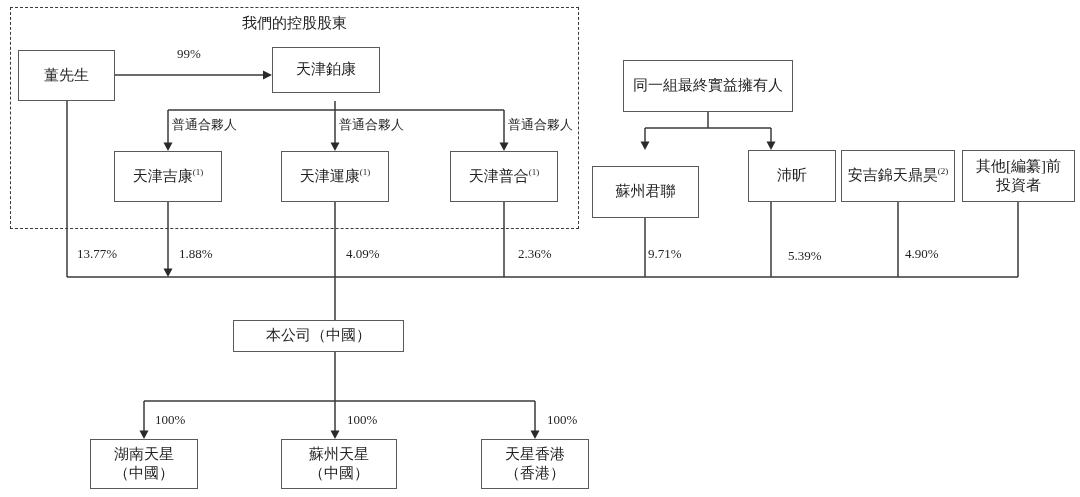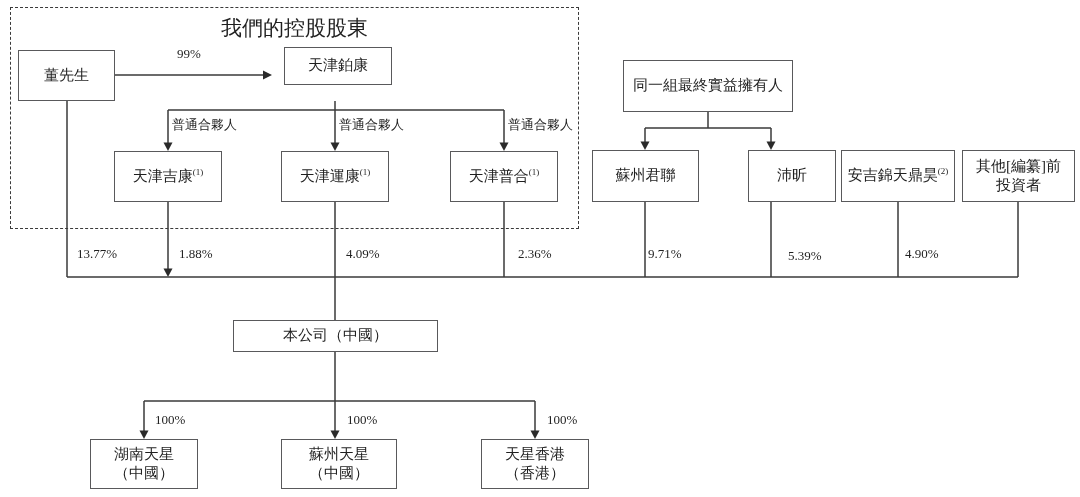--- a/index.html
+++ b/index.html
@@ -17,36 +17,36 @@
     text-align:center;font-size:15px;line-height:1.3;box-sizing:border-box;
     white-space:nowrap;
   }
   .node sup{font-size:9px;line-height:0;vertical-align:super;}
   .dashed-group{
     position:absolute;left:10px;top:7px;width:569px;height:222px;
     border:1.5px dashed #3a3a3a;box-sizing:border-box;background:transparent;
   }
   .group-title{
     position:absolute;left:10px;top:14px;width:569px;text-align:center;
-    font-size:21px;white-space:nowrap;
+    font-size:15px;white-space:nowrap;
   }
   .lbl{position:absolute;font-size:13px;white-space:nowrap;}
   .b{font-weight:normal;}
   
   .n-dong{left:18px;top:50px;width:97px;height:51px}
-  .n-bokang{left:284px;top:47px;width:108px;height:38px}
+  .n-bokang{left:272px;top:47px;width:108px;height:46px}
   .n-jikang{left:114px;top:151px;width:108px;height:51px}
   .n-yunkang{left:281px;top:151px;width:108px;height:51px}
   .n-puhe{left:450px;top:151px;width:108px;height:51px}
   .n-ubo{left:623px;top:60px;width:170px;height:52px}
-  .n-junlian{left:592px;top:150px;width:107px;height:52px}
+  .n-junlian{left:592px;top:166px;width:107px;height:52px}
   .n-peixin{left:748px;top:150px;width:88px;height:52px}
   .n-anji{left:841px;top:150px;width:114px;height:52px}
   .n-other{left:962px;top:150px;width:113px;height:52px}
-  .n-company{left:233px;top:320px;width:205px;height:32px}
+  .n-company{left:233px;top:320px;width:171px;height:32px}
   .n-hunan{left:90px;top:439px;width:108px;height:50px}
   .n-suzhoutx{left:281px;top:439px;width:116px;height:50px}
   .n-hk{left:481px;top:439px;width:108px;height:50px}
   
   .l-99{left:177px;top:46px}
   .l-gp1{left:172px;top:116px}
   .l-gp2{left:339px;top:116px}
   .l-gp3{left:508px;top:116px}
   .l-p-dong{left:77px;top:246px}
   .l-p-jikang{left:179px;top:246px}

